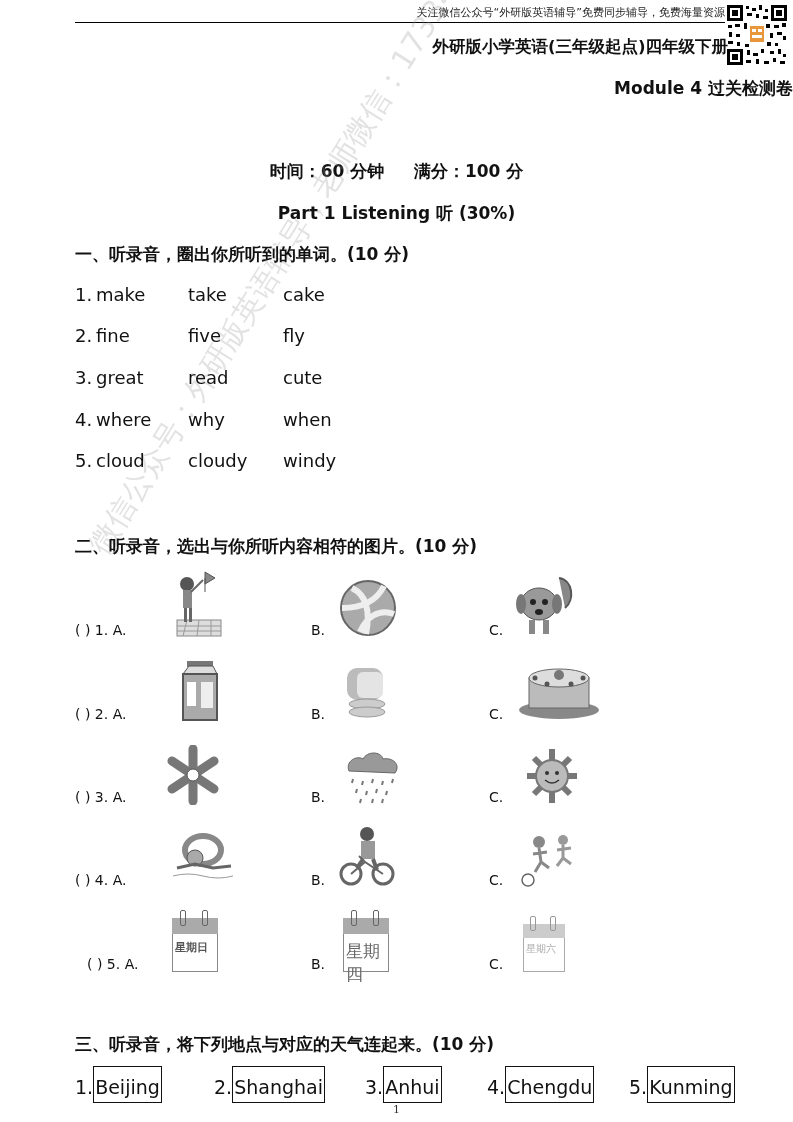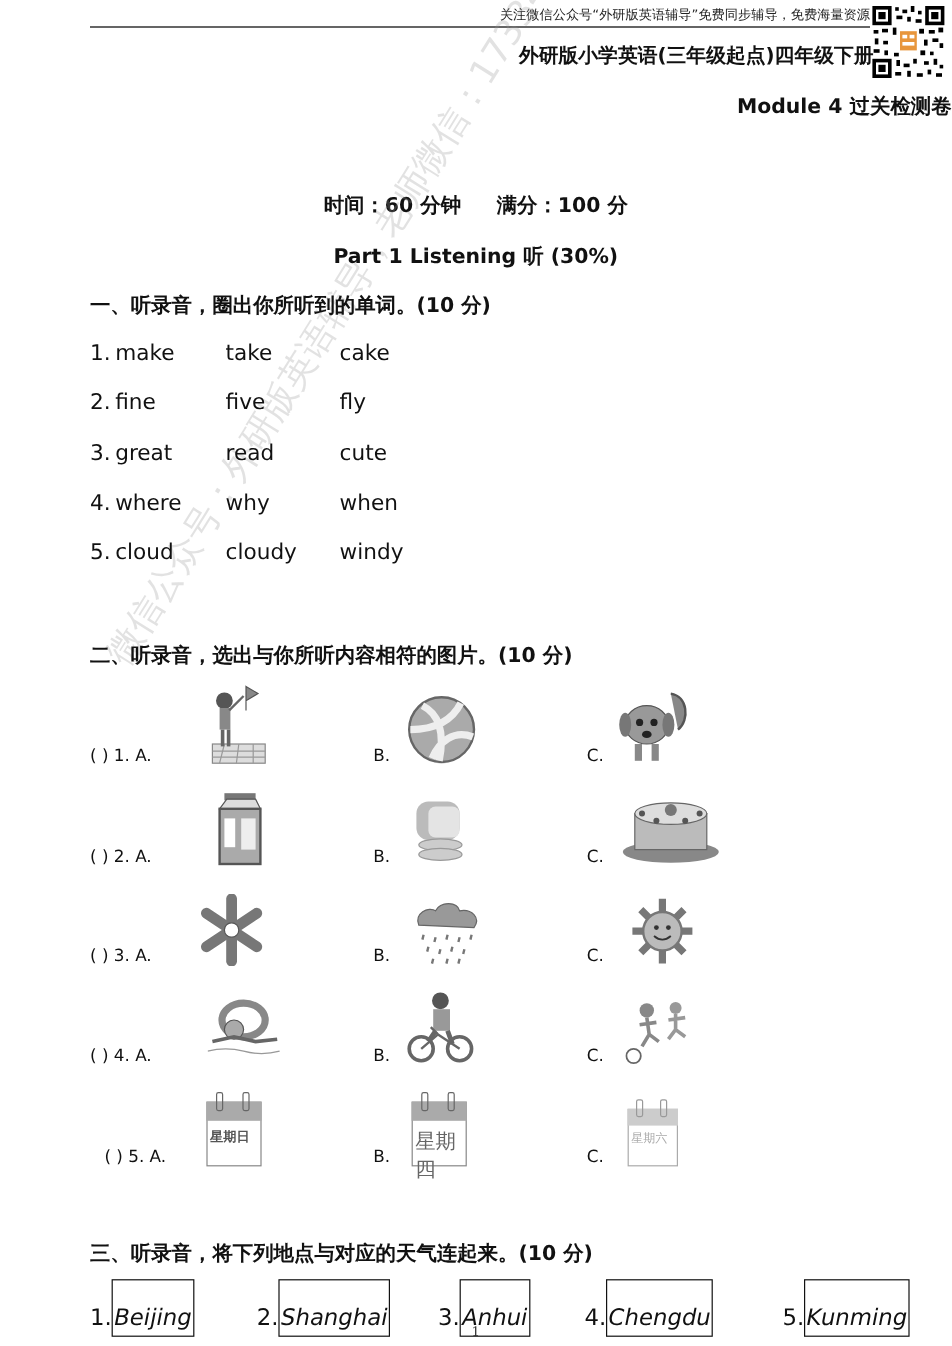--- a/index.html
+++ b/index.html
@@ -18,21 +18,21 @@
   .part { position:absolute; left:0; top:202px; width:793px; text-align:center;
           font-size:17px; font-weight:bold; }
   .sec-title { position:absolute; left:75px; font-size:17px; font-weight:bold; white-space:nowrap; }
   .word-row { position:absolute; left:75px; height:24px; font-size:18px; }
   .word-row span { position:absolute; top:0; white-space:nowrap; }
   .q-row { position:absolute; left:75px; width:650px; height:70px; }
   .q-lbl { position:absolute; bottom:0; font-size:14px; white-space:nowrap; }
   .pic { position:absolute; bottom:0; }
   .city-row { position:absolute; left:75px; top:1066px; width:700px; height:34px; font-size:19px; }
   .city { position:absolute; top:0; white-space:nowrap; }
-  .city .box { display:inline-block; border:1.5px solid #111; padding:19px 1px 2px 1px; line-height:25px;font-style:italic; }
+  .city .box { display:inline-block; border:1.5px solid #111; padding:8px 1px 2px 1px; line-height:25px; }
   .page-num { position:absolute; left:0; top:1103px; width:793px; text-align:center;
               font-size:11px; font-family:"DejaVu Serif", serif; color:#333; }
   .watermark { position:absolute; left:80px; top:540px; font-size:30px; color:rgba(150,150,150,0.28);
                transform:rotate(-58deg); transform-origin:left top; white-space:nowrap; pointer-events:none; }
 </style>
 </head>
 <body>
 
 <div class="header-note">关注微信公众号“外研版英语辅导”免费同步辅导，免费海量资源</div>
 <div class="header-line"></div>
@@ -285,18 +285,18 @@
   </div>
   <div class="city" style="left:139px">
     <span>2.</span><span class="box">Shanghai</span>
   </div>
   <div class="city" style="left:290px">
     <span>3.</span><span class="box">Anhui</span>
   </div>
   <div class="city" style="left:412px">
     <span>4.</span><span class="box">Chengdu</span>
   </div>
-  <div class="city" style="left:577px">
+  <div class="city" style="left:554px">
     <span>5.</span><span class="box">Kunming</span>
   </div>
 </div>
 
 <div class="page-num">1</div>
 
 </body></html>

